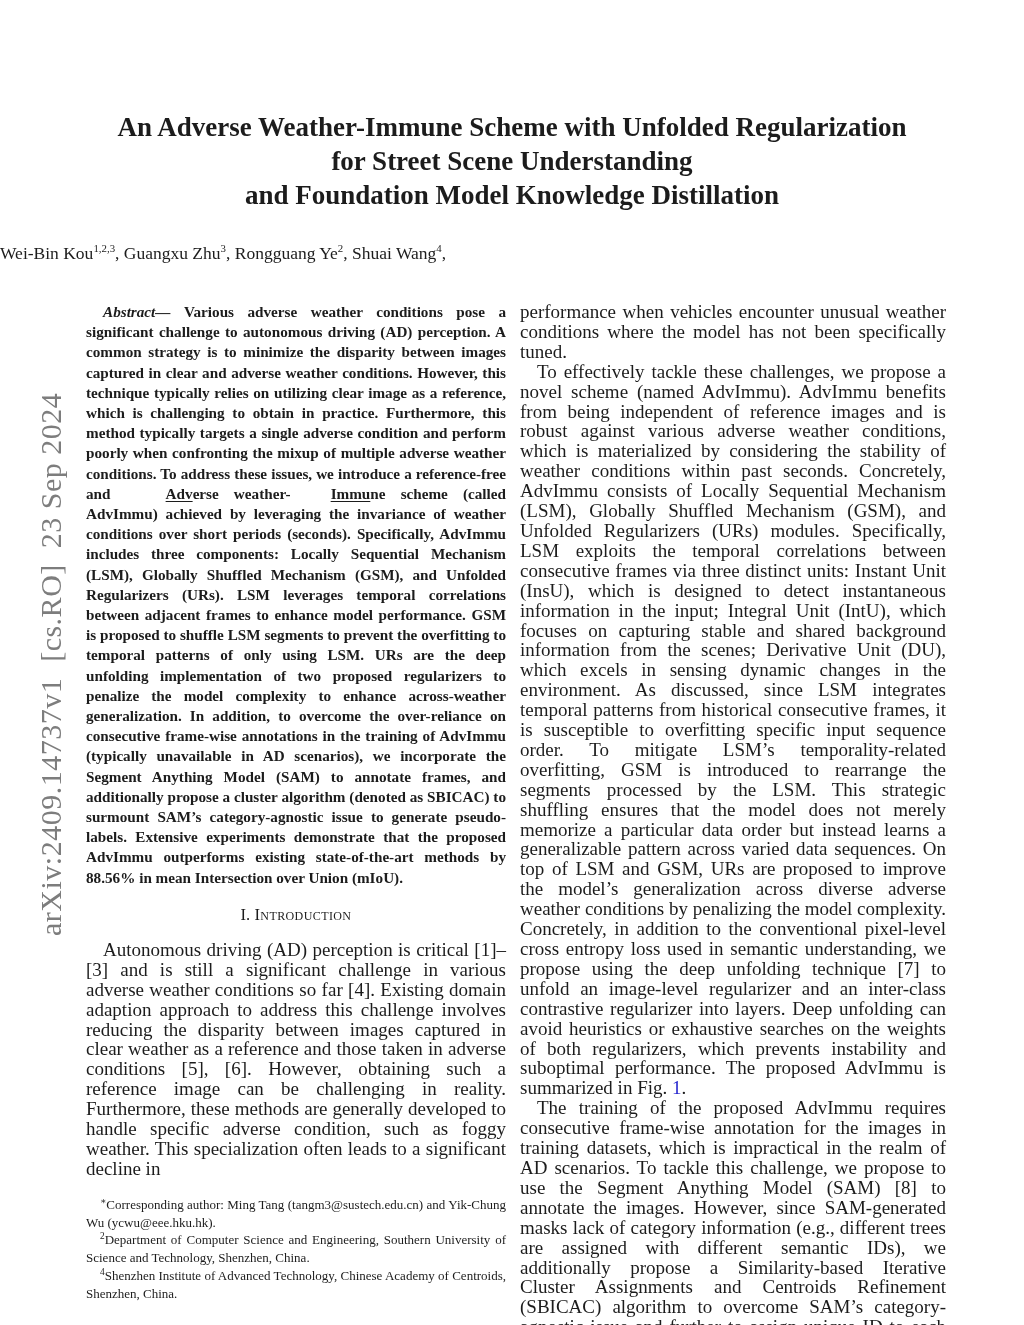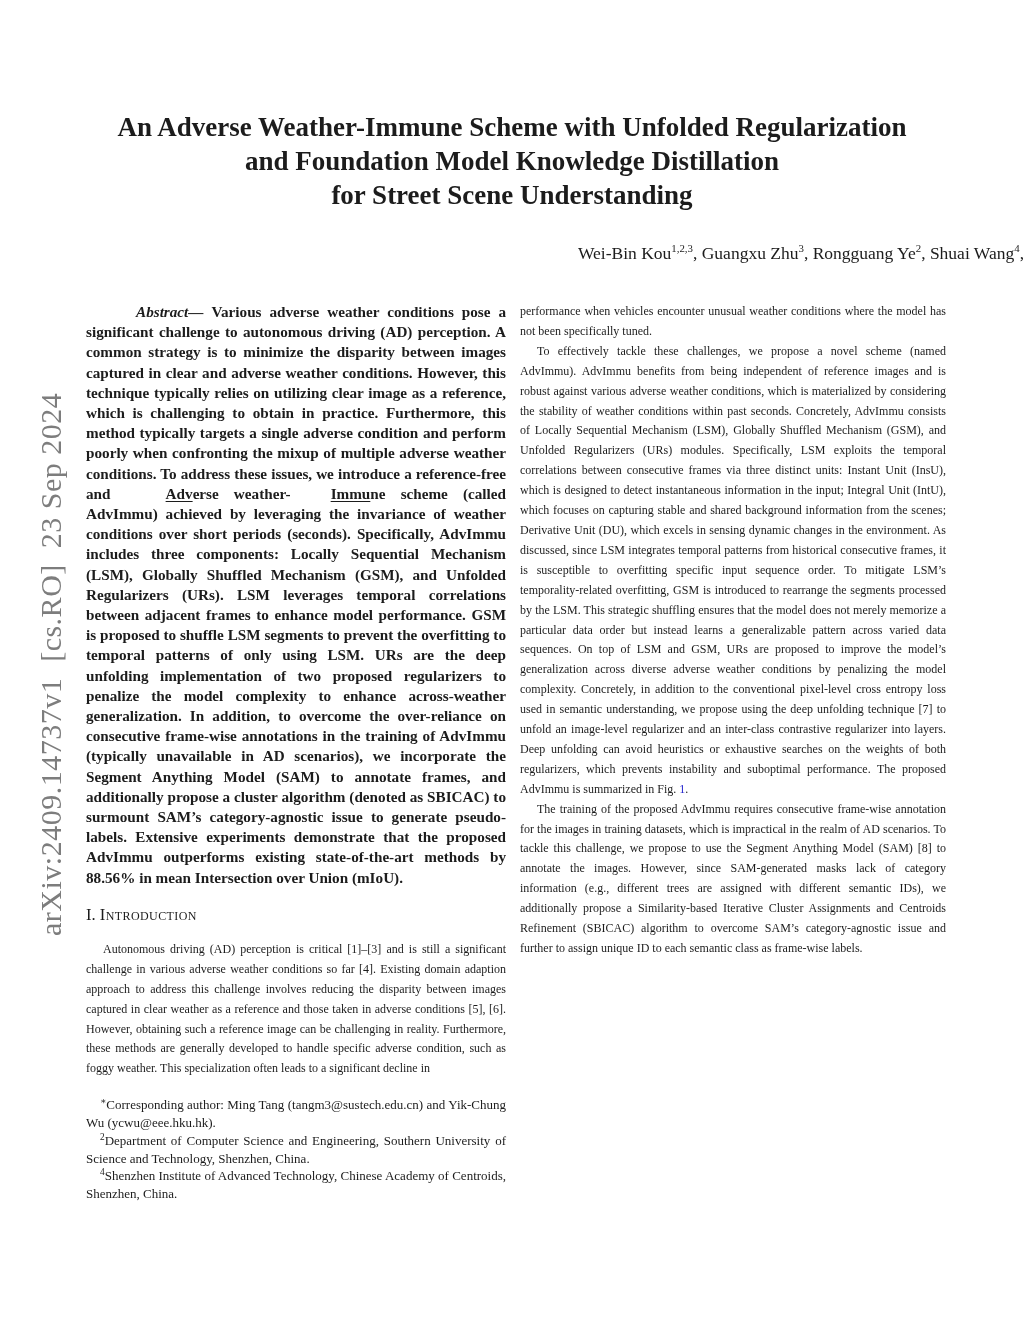--- a/index.html
+++ b/index.html
@@ -25,51 +25,51 @@
   }
   .title-block {
     padding-top: 110px;
     text-align: center;
     font-weight: bold;
     font-size: 27px;
     line-height: 34px;
   }
   .authors-block {
     margin-top: 28px;
-    text-align: right;
+    text-align: left;
     font-size: 17.5px;
     line-height: 26px;
   }
   .authors-block sup { font-size: 62%; line-height: 0; }
   .columns {
     display: flex;
     margin: 36px 0 0 86px;
     gap: 14px;
   }
   .col-left  { width: 420px; }
   .col-right { width: 426px; }
   p { margin: 0; }
   .abstract {
     font-weight: bold;
     font-size: 15.2px;
     line-height: 20.2px;
     text-align: justify;
     text-indent: 17px;
   }
-  .abstract-label { font-style: italic; margin-left: 33px; }
+  .abstract-label { font-style: italic; }
   .useg { text-decoration: underline; text-underline-offset: 2px; margin-left: 40px; }
   .section-heading {
-    text-align: left;
+    text-align: center;
     font-size: 16.6px;
     margin-top: 17px;
     margin-bottom: 15px;
   }
   .section-heading .sc { font-variant: small-caps; letter-spacing: 0.4px; }
   .body-para {
-    font-size: 12px;
+    font-size: 19px;
     line-height: 19.9px;
     text-align: justify;
   }
   .indent { text-indent: 17px; }
   .footnotes {
     margin-top: 17px;
     font-size: 13px;
     line-height: 17.8px;
     text-align: justify;
   }
@@ -79,22 +79,22 @@
 </style>
 </head>
 <body>
 
 <div class="page">
 
   <div class="watermark">arXiv:2409.14737v1  [cs.RO]  23 Sep 2024</div>
 
   <div class="title-block">
     <div>An Adverse Weather-Immune Scheme with Unfolded Regularization</div>
+    <div>for Street Scene Understanding</div>
     <div>and Foundation Model Knowledge Distillation</div>
-    <div>for Street Scene Understanding</div>
   </div>
 
   <div class="authors-block">
     <div><span>Wei-Bin Kou</span><sup>1,2,3</sup><span>, Guangxu Zhu</span><sup>3</sup><span>, Rongguang Ye</span><sup>2</sup><span>, Shuai Wang</span><sup>4</sup><span>,</span></div>
   </div>
 
   <div class="columns">
 
     <div class="col-left">
       <p class="abstract"><span class="abstract-label">Abstract— </span><span><span>Various adverse weather conditions pose a significant challenge to autonomous driving (AD) perception. A common strategy is to minimize the disparity between images captured in clear and adverse weather conditions. However, this technique typically relies on utilizing clear image as a reference, which is challenging to obtain in practice. Furthermore, this method typically targets a single adverse condition and perform poorly when confronting the mixup of multiple adverse weather conditions. To address these issues, we introduce a reference-free and </span><span class="useg">Adv</span><span>erse weather-</span><span class="useg">Immu</span><span>ne scheme (called AdvImmu) achieved by leveraging the invariance of weather conditions over short periods (seconds). Specifically, AdvImmu includes three components: Locally Sequential Mechanism (LSM), Globally Shuffled Mechanism (GSM), and Unfolded Regularizers (URs). LSM leverages temporal correlations between adjacent frames to enhance model performance. GSM is proposed to shuffle LSM segments to prevent the overfitting to temporal patterns of only using LSM. URs are the deep unfolding implementation of two proposed regularizers to penalize the model complexity to enhance across-weather generalization. In addition, to overcome the over-reliance on consecutive frame-wise annotations in the training of AdvImmu (typically unavailable in AD scenarios), we incorporate the Segment Anything Model (SAM) to annotate frames, and additionally propose a cluster algorithm (denoted as SBICAC) to surmount SAM’s category-agnostic issue to generate pseudo-labels. Extensive experiments demonstrate that the proposed AdvImmu outperforms existing state-of-the-art methods by 88.56% in mean Intersection over Union (mIoU).</span></span></p>

